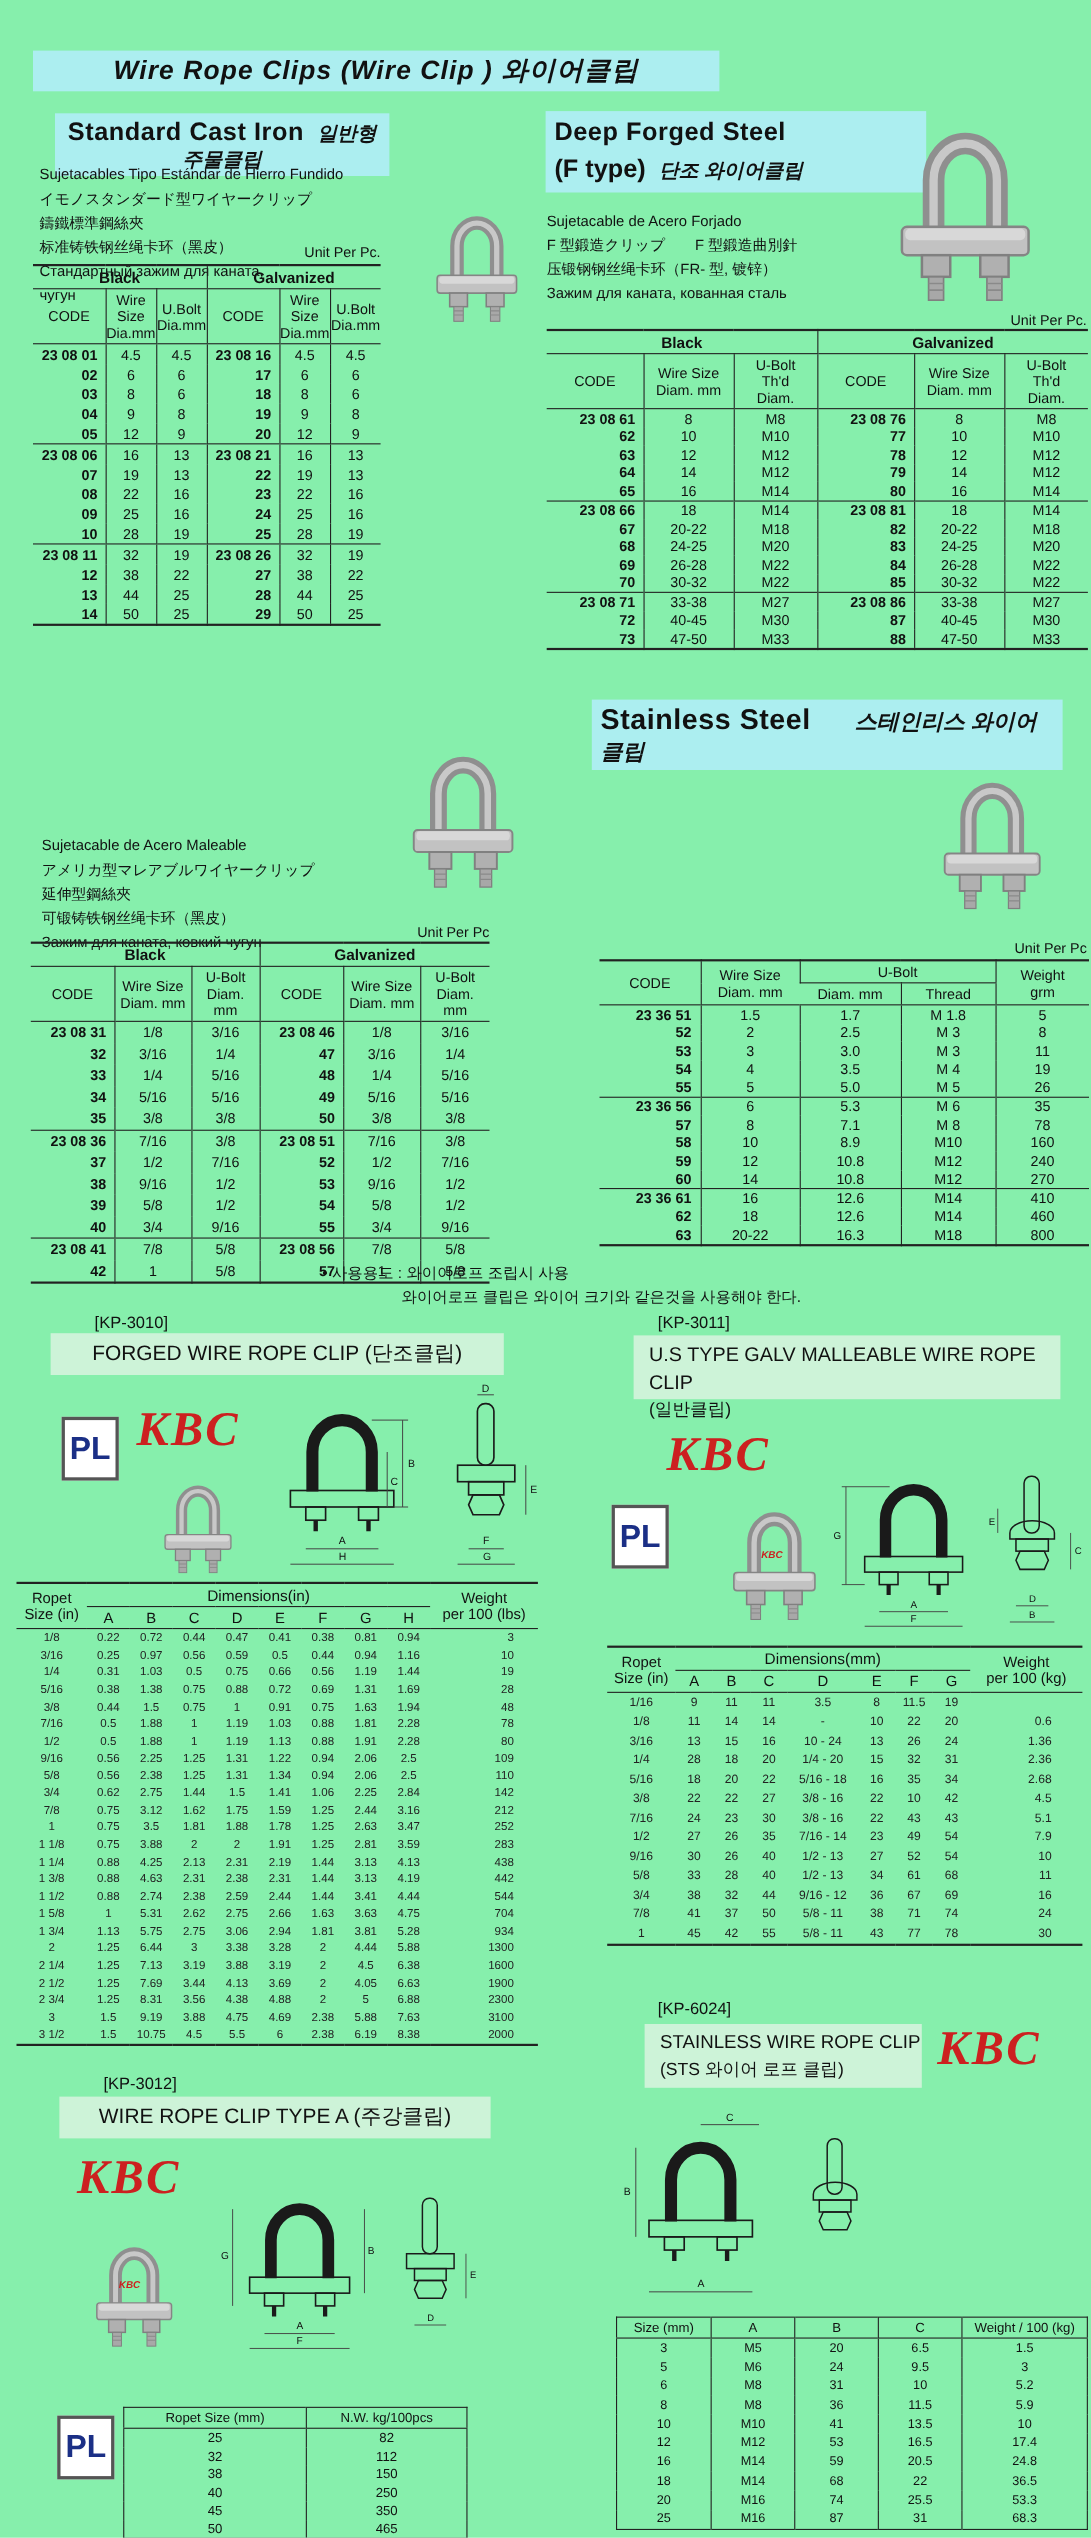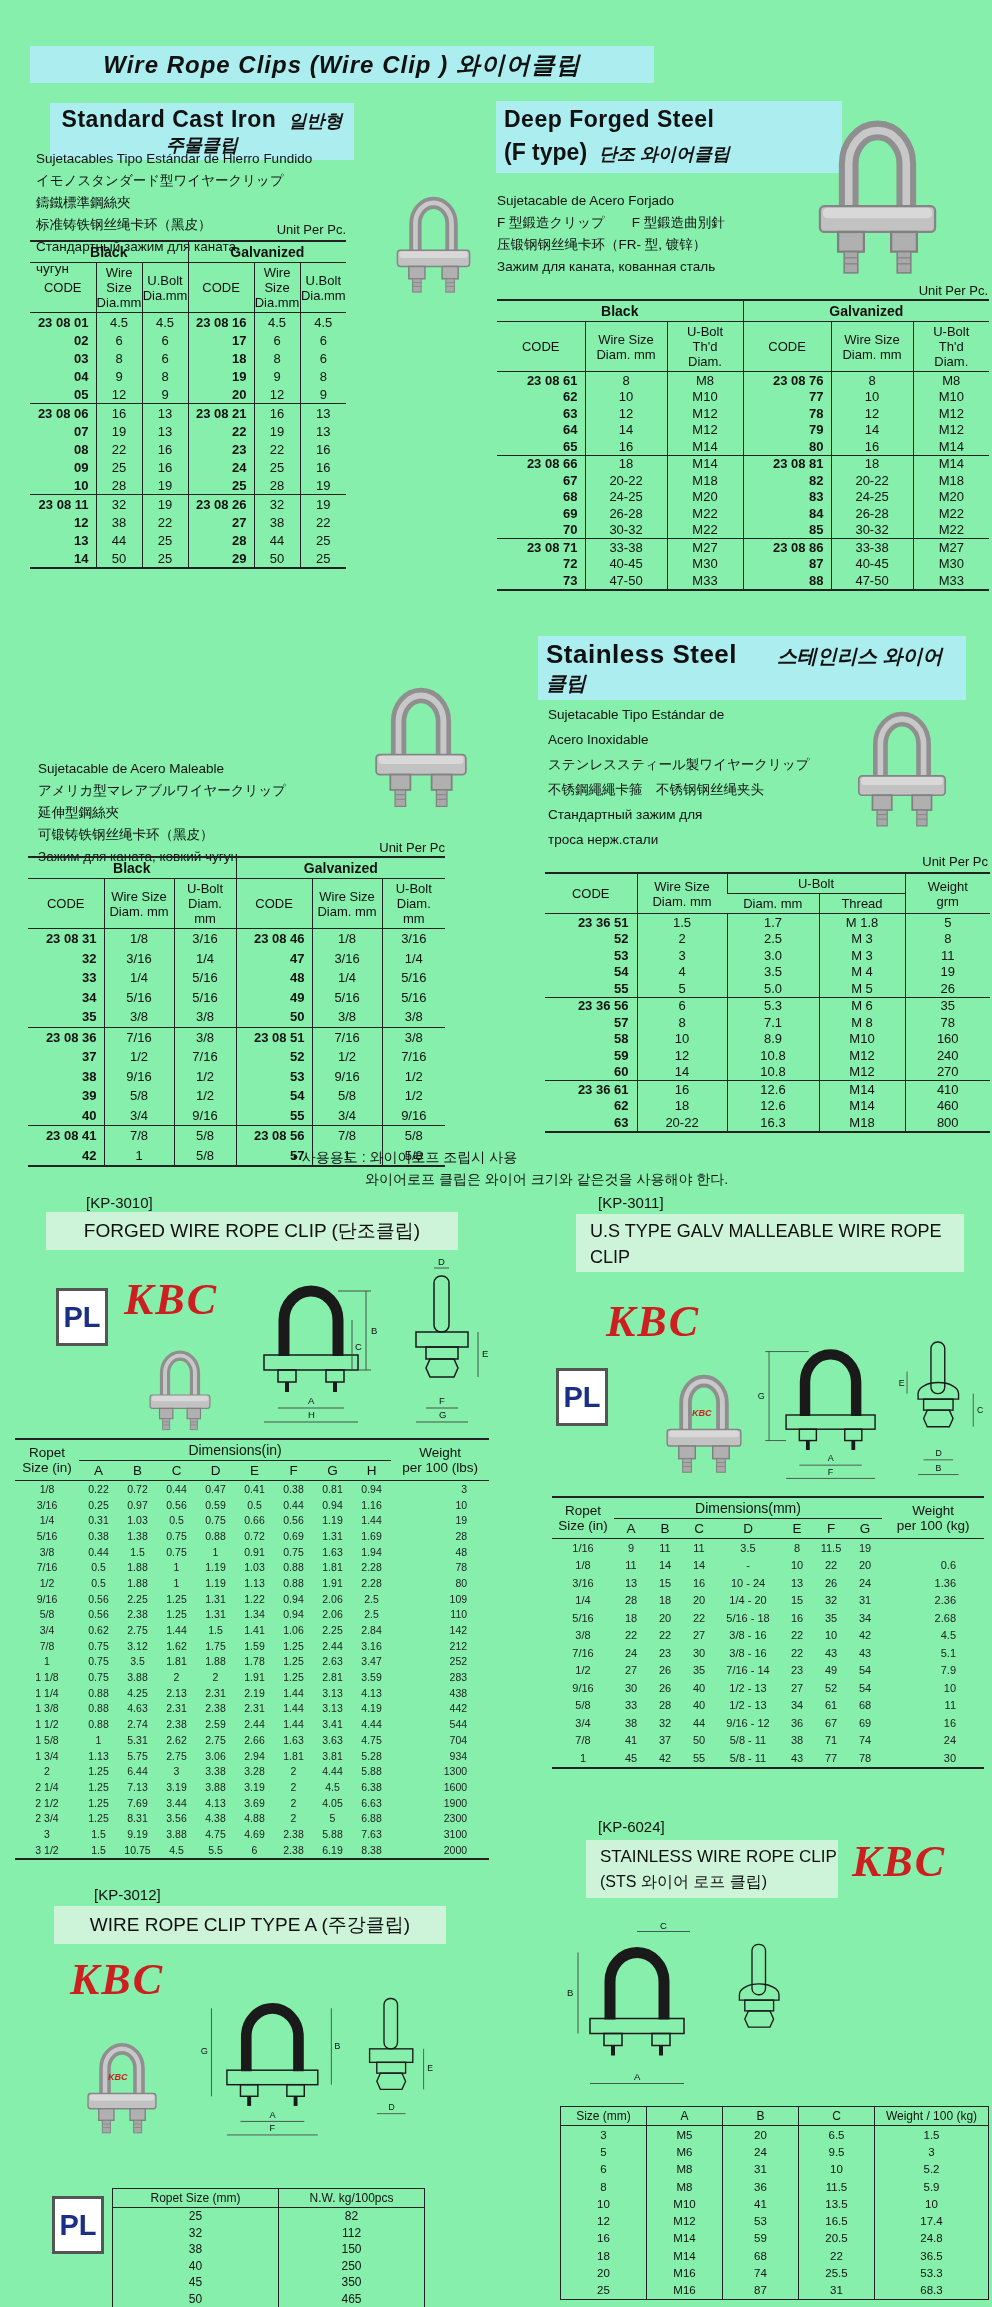--- a/index.html
+++ b/index.html
@@ -571,28 +571,20 @@
           <td>57</td>
           <td>1</td>
           <td>5/8</td>
         </tr>
       </tbody>
   </table>
 
   <div class="abs sec-title" style="left:538px; top:636px; width:412px;">
     <span class="t-en" style="font-size:26px;">Stainless Steel</span><span class="t-ko" style="font-size:20px; margin-left:40px;">스테인리스 와이어클립</span>
   </div>
-  <div class="abs desc" style="left:548px; top:702px;">
-    <div style="line-height:25px;">Sujetacable Tipo Estándar de</div>
-    <div style="line-height:25px;">Acero Inoxidable</div>
-    <div style="line-height:25px;">ステンレススティール製ワイヤークリップ</div>
-    <div style="line-height:25px;">不锈鋼繩繩卡箍　不锈钢钢丝绳夹头</div>
-    <div style="line-height:25px;">Стандартный зажим для</div>
-    <div style="line-height:25px;">троса нерж.стали</div>
-  </div>
   <div class="abs photo" style="left:818px; top:685px; width:168px; height:150px;">
     <svg viewBox="0 0 100 132" preserveAspectRatio="xMidYMid meet">
       <path d="M31,82 V52 a19,22 0 0 1 38,0 V82" fill="none" stroke="#8f8f8f" stroke-width="13"></path>
       <path d="M31,82 V52 a19,22 0 0 1 38,0 V82" fill="none" stroke="#c8c8c8" stroke-width="5"></path>
       <rect x="12" y="80" width="76" height="17" rx="3" fill="#c2c2c2" stroke="#858585" stroke-width="1.5"></rect>
       <rect x="14" y="81" width="72" height="7" rx="3" fill="#d8d8d8"></rect>
       <rect x="24" y="97" width="17" height="13" fill="#b0b0b0" stroke="#808080" stroke-width="1.5"></rect>
       <rect x="59" y="97" width="17" height="13" fill="#b0b0b0" stroke="#808080" stroke-width="1.5"></rect>
       <rect x="28" y="110" width="9" height="14" fill="#a8a8a8" stroke="#808080"></rect>
       <rect x="63" y="110" width="9" height="14" fill="#a8a8a8" stroke="#808080"></rect>
@@ -1102,20 +1094,21 @@
           <td>6.19</td>
           <td>8.38</td>
           <td>2000</td>
         </tr>
       </tbody>
   </table>
 
   <div class="abs tag" style="left:598px; top:1194px;">[KP-3011]</div>
   <div class="abs banner-green" style="left:576px; top:1214px; width:388px; height:58px;">
     <div class="bg-l1">U.S TYPE GALV MALLEABLE WIRE ROPE CLIP</div>
+    <div class="bg-l2">(일반클립)</div>
   </div>
   <div class="abs kbc-logo" style="left:606px; top:1300px;">KBC</div>
   <div class="abs pl-logo" style="left:556px; top:1368px;">
       <span>PL</span>
     </div>
   <div class="abs photo" style="left:648px; top:1352px; width:112px; height:128px;">
     <svg viewBox="0 0 100 132" preserveAspectRatio="xMidYMid meet">
       <path d="M31,82 V52 a19,22 0 0 1 38,0 V82" fill="none" stroke="#8f8f8f" stroke-width="13"></path>
       <path d="M31,82 V52 a19,22 0 0 1 38,0 V82" fill="none" stroke="#c8c8c8" stroke-width="5"></path>
       <rect x="12" y="80" width="76" height="17" rx="3" fill="#c2c2c2" stroke="#858585" stroke-width="1.5"></rect>

